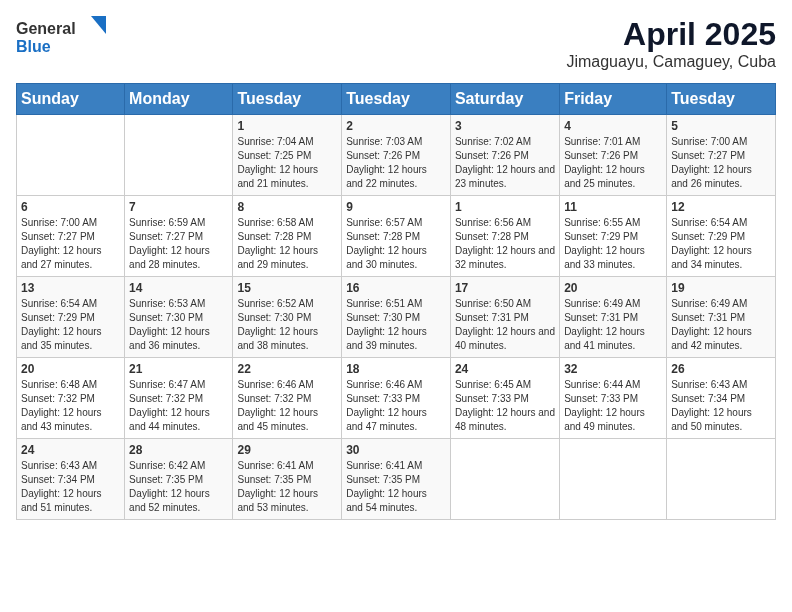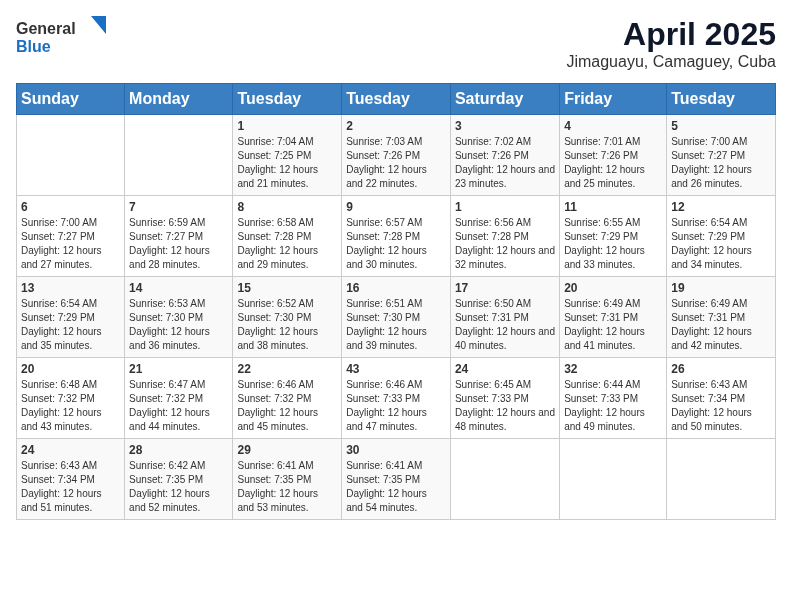--- a/index.html
+++ b/index.html
@@ -194,21 +194,21 @@
         </td>
         <td>
           <div class="day-number">21</div>
           <div class="day-info">Sunrise: 6:47 AM<br>Sunset: 7:32 PM<br>Daylight: 12 hours and 44 minutes.</div>
         </td>
         <td>
           <div class="day-number">22</div>
           <div class="day-info">Sunrise: 6:46 AM<br>Sunset: 7:32 PM<br>Daylight: 12 hours and 45 minutes.</div>
         </td>
         <td>
-          <div class="day-number">43</div>
+          <div class="day-number">18</div>
           <div class="day-info">Sunrise: 6:46 AM<br>Sunset: 7:33 PM<br>Daylight: 12 hours and 47 minutes.</div>
         </td>
         <td>
           <div class="day-number">24</div>
           <div class="day-info">Sunrise: 6:45 AM<br>Sunset: 7:33 PM<br>Daylight: 12 hours and 48 minutes.</div>
         </td>
         <td>
           <div class="day-number">32</div>
           <div class="day-info">Sunrise: 6:44 AM<br>Sunset: 7:33 PM<br>Daylight: 12 hours and 49 minutes.</div>
         </td>

